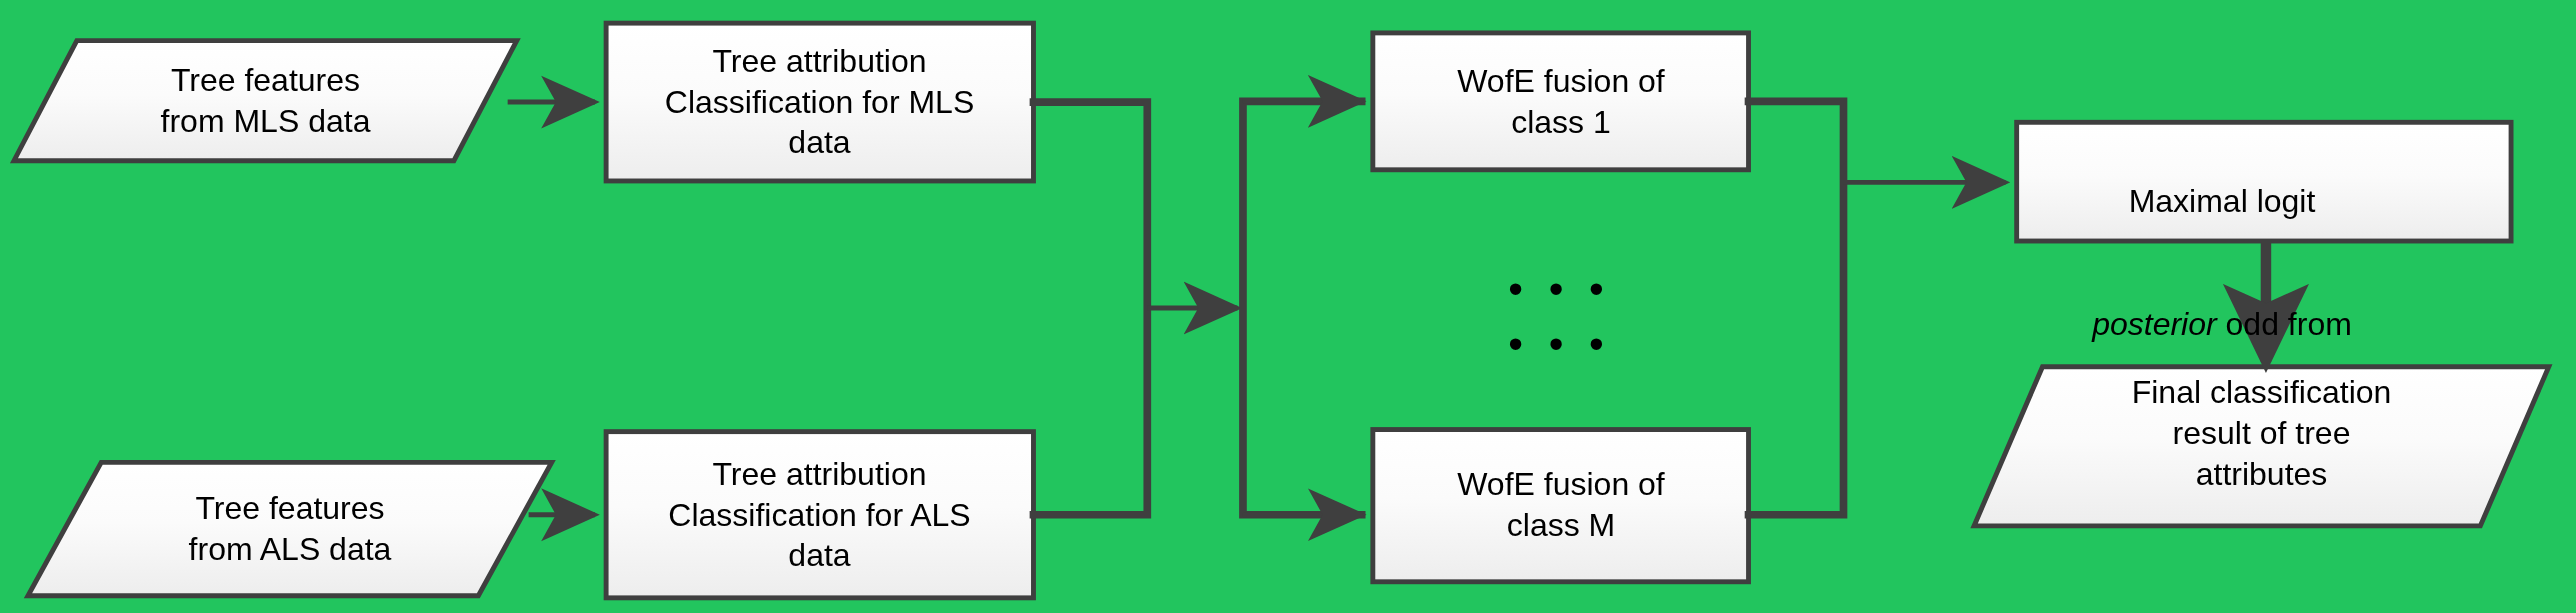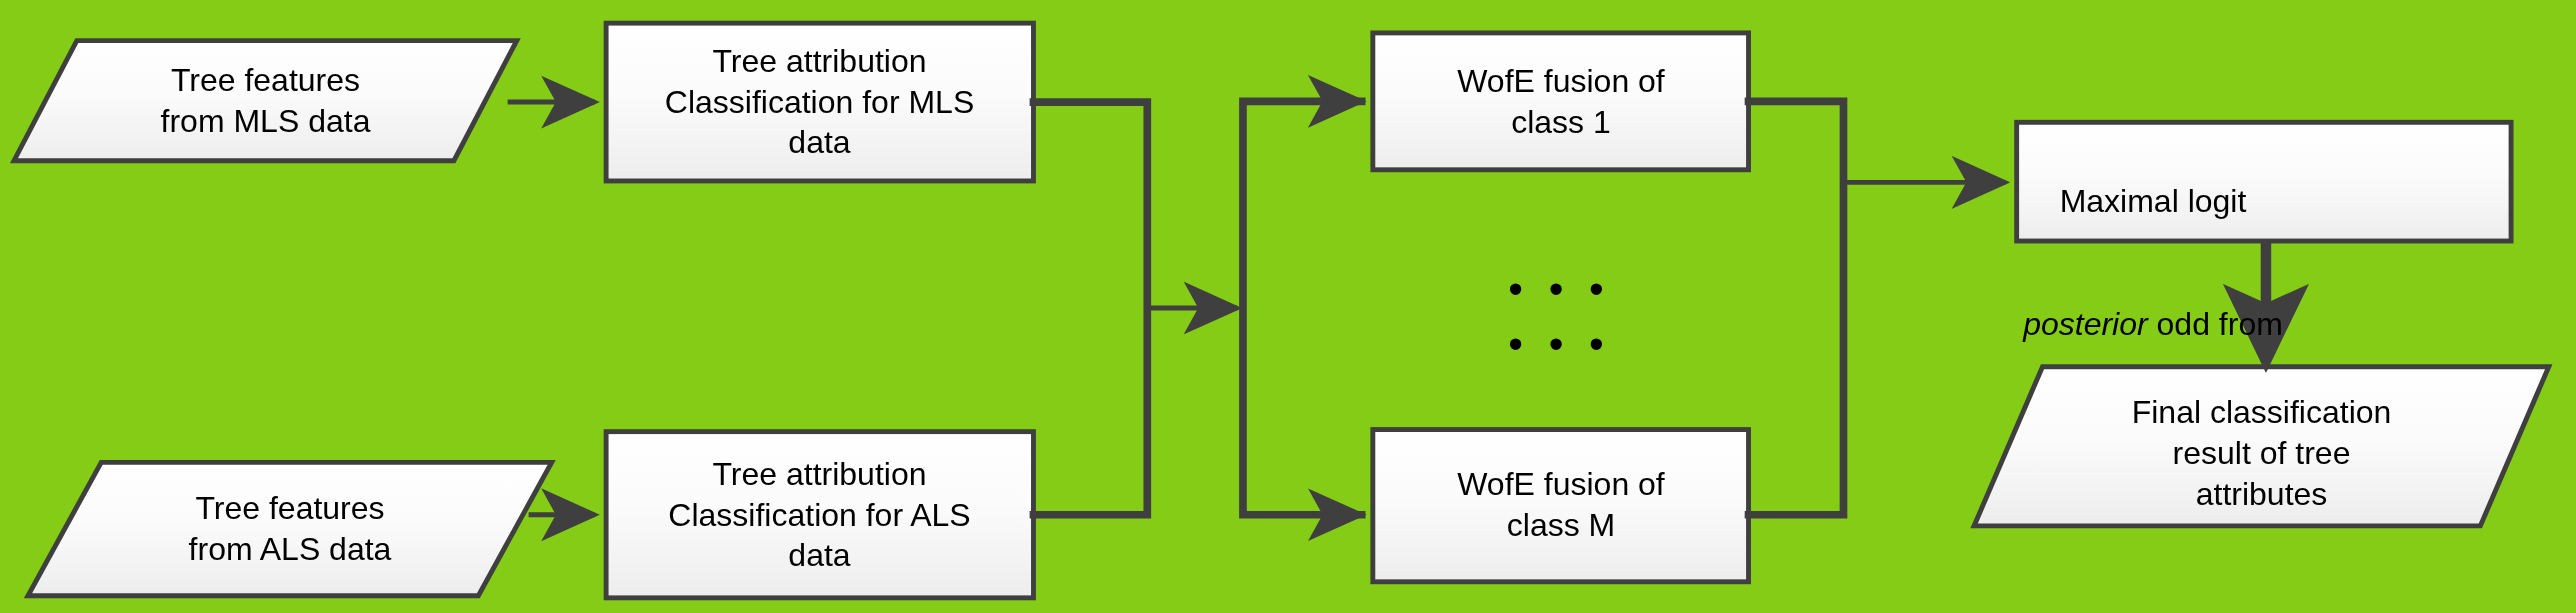--- a/index.html
+++ b/index.html
@@ -10,21 +10,21 @@
   body {
     width: 2576px;
     height: 614px;
     font-family: "Liberation Sans", sans-serif;
     overflow: hidden;
   }
   #flow-root {
     position: relative;
     width: 2576px;
     height: 614px;
-    background: #84cc16;
+    background: #22c55e;
   }
   #flow-svg {
     position: absolute;
     left: 0;
     top: 0;
     width: 2576px;
     height: 614px;
   }
   .node-label {
     position: absolute;
@@ -109,28 +109,28 @@
   <div class="node-label" style="left:14px; top:41px; width:503px; height:120px;">Tree features
 from MLS data</div>
 
   <div class="node-label" style="left:606px; top:23px; width:427px; height:158px;">Tree attribution
 Classification for MLS
 data</div>
 
   <div class="node-label" style="left:1373px; top:33px; width:376px; height:137px;">WofE fusion of
 class 1</div>
 
-  <div class="node-label italic-mix" style="left:1906px; top:122px; width:494px; height:119px; display:block; padding-top:18px; box-sizing:border-box;">
+  <div class="node-label italic-mix" style="left:1975px; top:122px; width:494px; height:119px; display:block; padding-top:18px; box-sizing:border-box;">
     <div>Maximal logit</div>
     <div>
       <em>posterior</em><span> odd from</span>
     </div>
   </div>
 
-  <div class="node-label" style="left:1974px; top:374px; width:575px; height:159px;">Final classification
+  <div class="node-label" style="left:1974px; top:354px; width:575px; height:159px;">Final classification
 result of tree
 attributes</div>
 
   <div class="node-label" style="left:28px; top:462px; width:524px; height:133px;">Tree features
 from ALS data</div>
 
   <div class="node-label" style="left:606px; top:432px; width:427px; height:166px;">Tree attribution
 Classification for ALS
 data</div>
 

